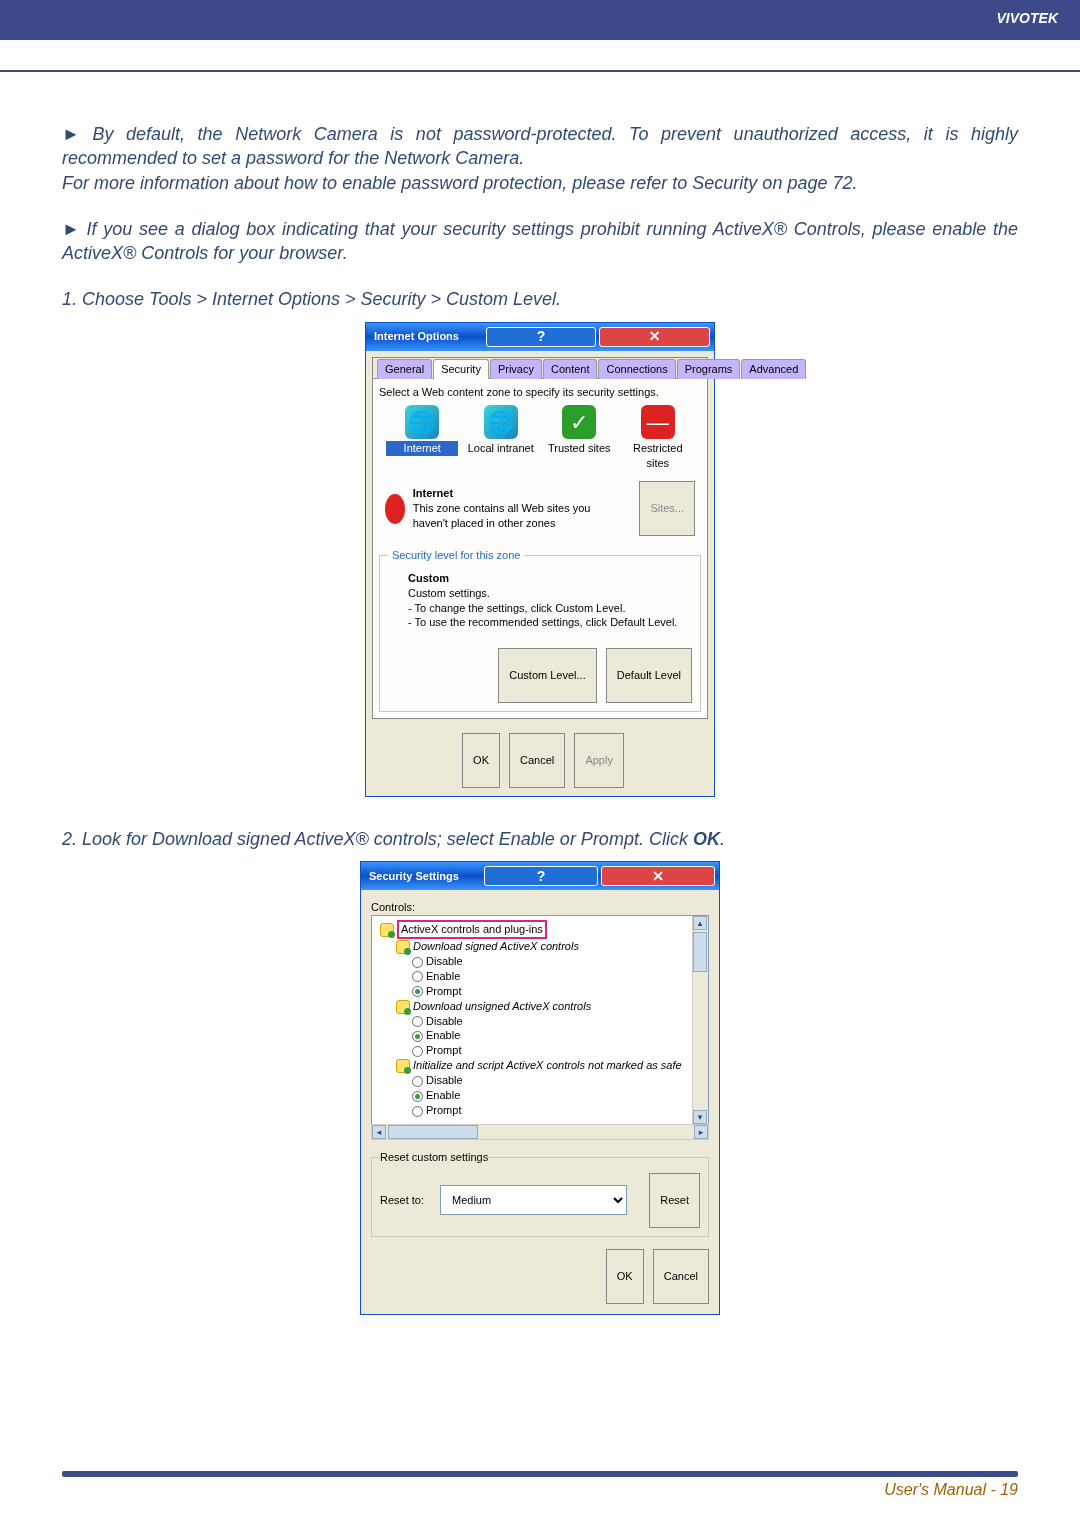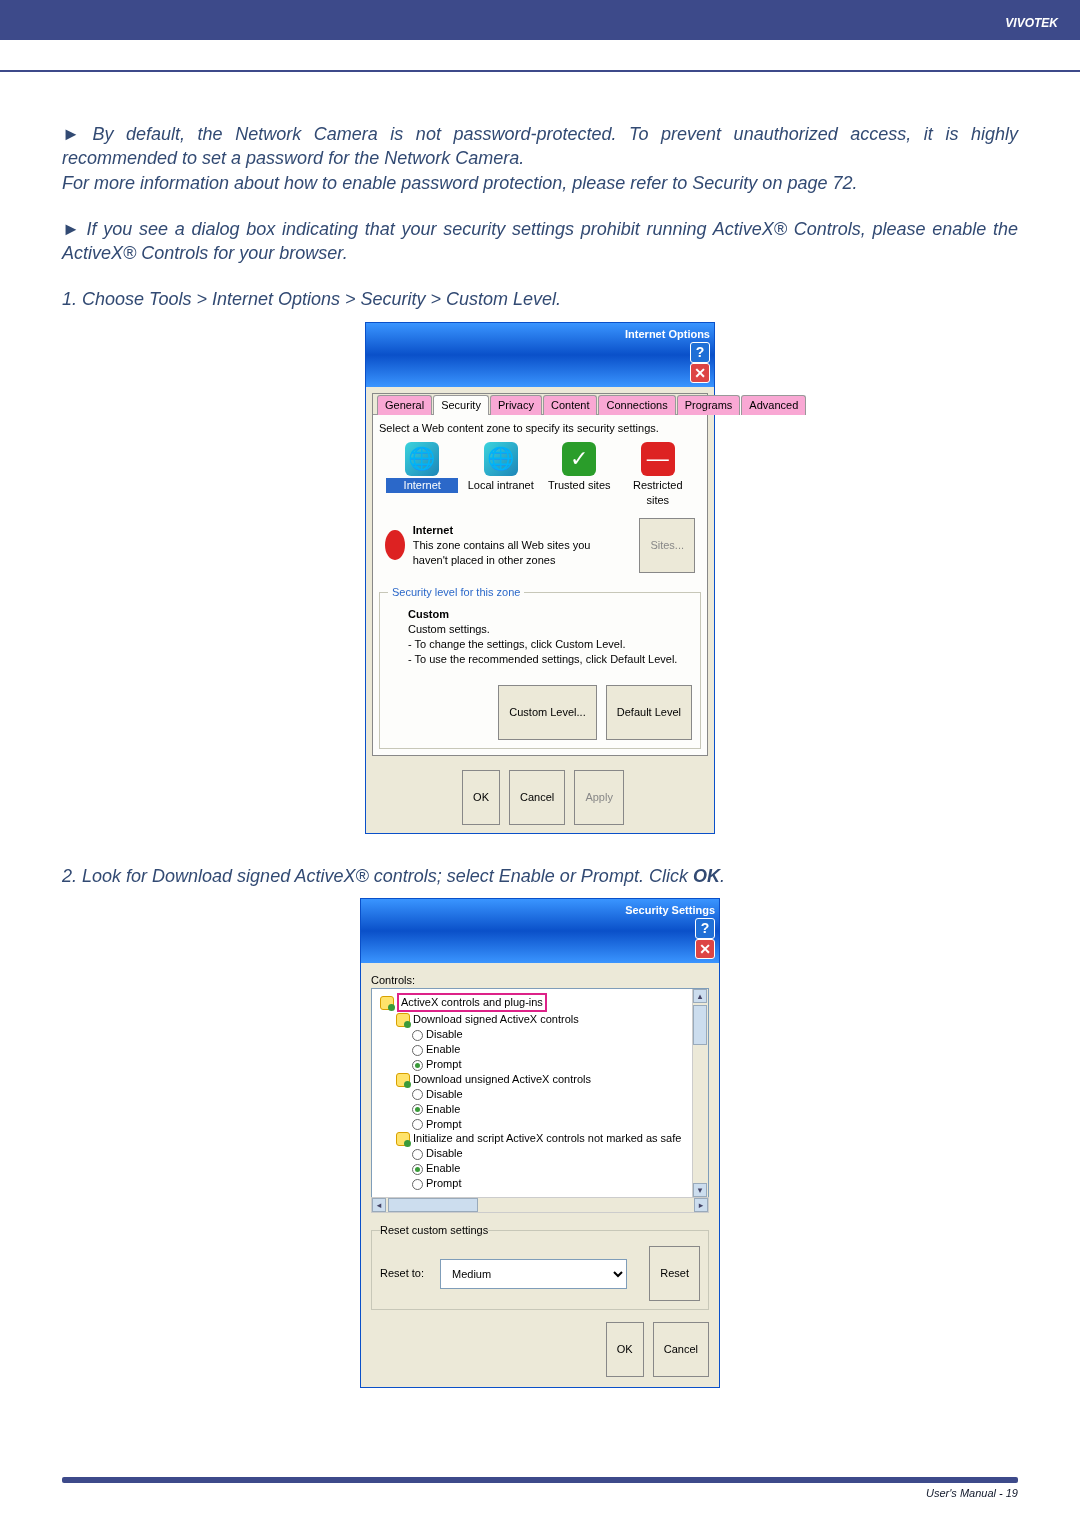--- a/index.html
+++ b/index.html
@@ -4,38 +4,38 @@
 <style>
   * { box-sizing: border-box; margin: 0; padding: 0; }
   body {
     width: 1080px;
     height: 1527px;
     background: #fff;
     font-family: Arial, Helvetica, sans-serif;
     position: relative;
     color: #324a73;
   }
-  .header-bar { background: #3d4a8a; height: 40px; width: 100%; color: #fff; font-style: italic; font-weight: bold; padding: 16px 22px; text-align: right; font-size: 12px; }
+  .header-bar { background: #3d4a8a; height: 40px; width: 100%; color: #fff; font-style: italic; font-weight: bold; padding: 10px 22px; text-align: right; font-size: 14px; }
   .header-rule { height: 2px; background: #3d4a8a; margin-top: 30px; }
   .body-doc { padding: 50px 62px 0 62px; font-size: 18px; line-height: 1.35; }
   .para { margin-bottom: 22px; font-style: italic; text-align: justify; }
   .arrow { font-style: normal; }
   .step { margin-bottom: 10px; font-style: italic; }
 
   
   .win-shell { width: 350px; margin: 8px auto 30px; background: #ece9d8; border: 1px solid #0a50c9; font-family: Tahoma, sans-serif; font-size: 11px; color: #000; }
-  .win-title { display: flex; align-items: flex-end; background: linear-gradient(to bottom,#3a95ff 0%,#0a50c9 50%,#3a95ff 100%); color:#fff; font-weight:bold; padding: 4px 4px 4px 8px; flex-direction: column; }
+  .win-title { display: flex; align-items: center; background: linear-gradient(to bottom,#3a95ff 0%,#0a50c9 50%,#3a95ff 100%); color:#fff; font-weight:bold; padding: 4px 4px 4px 8px; }
   .win-title span { flex: 1; }
   .tb-btn { width: 20px; height: 20px; border-radius: 3px; margin-left: 3px; display: inline-flex; align-items: center; justify-content: center; font-weight: bold; color: #fff; font-size: 14px; }
   .help-btn { background: #1f6fd6; border:1px solid #fff; }
   .close-btn { background: #d44; border:1px solid #fff; }
 
   .dlg-body { background: #fdfdfb; margin: 6px; padding: 6px; border: 1px solid #888; }
   .tabs { display: flex; border-bottom: 1px solid #999; padding-left: 4px; margin: -6px -6px 6px -6px; background:#ece9d8;}
-  .tab { padding: 2px 7px; border: 1px solid #999; border-bottom:none; background:#f9a8d4; margin-right:1px; border-radius:3px 3px 0 0; position:relative; top:1px;}
+  .tab { padding: 2px 7px; border: 1px solid #999; border-bottom:none; background:#c4b5fd; margin-right:1px; border-radius:3px 3px 0 0; position:relative; top:1px;}
   .tab.active { background:#fdfdfb; }
   .zone-row { display:flex; justify-content:space-around; padding: 6px 4px 4px; }
   .zone { text-align:center; width: 72px; }
   .zone-icon { width:34px; height:34px; margin:0 auto 2px; border-radius:6px; display:inline-flex; align-items:center; justify-content:center; font-size:22px; color:#fff; }
   .z0 .zone-icon { background: linear-gradient(135deg,#3bd3dd,#1d86b8); }
   .z1 .zone-icon { background: linear-gradient(135deg,#3bd3dd,#1d86b8); }
   .z2 .zone-icon { background: #2a9d2a; }
   .z3 .zone-icon { background: #d22; }
   .zone.sel .zone-label { background:#2b68c9; color:#fff; padding: 0 2px;}
   .zone-desc-row { display:flex; align-items:center; padding:6px; gap:8px; }
@@ -45,21 +45,21 @@
   fieldset.win legend { color:#2b68c9; padding:0 4px;}
   .cl-row { text-align:right; margin-top:18px; }
   .win-btn { padding:19px 10px; border:1px solid #888; background:#ece9d8; margin-left:6px; font: inherit;}
   .footer-btns { text-align:center; padding:8px 0;}
   .win-btn.disabled { color:#888; }
 
   
   .ss-body { background:#ece9d8; padding:10px; }
   .tree { background:#fff; border:1px solid #7f9db9; padding:4px; height: 210px; overflow:hidden; position:relative;}
   .tree-line { padding-left:4px; }
-  .sub1 { padding-left:20px; }
+  .sub1 { padding-left:20px;font-style:italic; }
   .sub2 { padding-left:36px; }
   .highlight { background:#fff; border:2px solid #dd2288; display:inline-block; padding:0 2px; }
   .node-ico { display:inline-block; width:14px; height:14px; background:#ffe36b; border:1px solid #d8a000; border-radius:3px; vertical-align:middle; margin-right:3px; position:relative;}
   .node-ico::after{content:""; position:absolute; right:-2px; bottom:-2px; width:7px;height:7px;background:#3a9a3a;border-radius:50%;}
   .radio { display:inline-block; width:11px; height:11px; border:1px solid #666; border-radius:50%; vertical-align:middle; margin-right:3px; background:#fff;}
   .radio.sel::after { content:""; display:block; width:5px;height:5px; margin:2px; border-radius:50%; background:#3a9a3a;}
   .scroll-v { position:absolute; right:0; top:0; bottom:0; width:16px; background:#ece9d8; border-left:1px solid #ccc; }
   .scroll-v .sq { width:14px; height:14px; background:#cde; border:1px solid #9ab; font-size:9px; text-align:center; color:#446; position:absolute;}
   .scroll-v .sq.top{top:0;} .scroll-v .sq.bot{bottom:0;}
   .scroll-v .thumb{ position:absolute; top:16px; width:14px; height:40px; background:#cde; border:1px solid #9ab;}
@@ -67,21 +67,21 @@
   .scroll-h .sq{ width:14px; height:14px; background:#cde; border:1px solid #9ab; font-size:9px; text-align:center; color:#446; position:absolute; top:0;}
   .scroll-h .sq.l{left:0;} .scroll-h .sq.r{right:0;}
   .scroll-h .thumb{position:absolute; left:16px; top:0; height:14px; width:90px; background:#cde; border:1px solid #9ab;}
   .ss-fs { border:1px solid #c7c7b8; padding:8px; margin-top:10px;}
   .ss-reset-row { display:flex; align-items:center; gap:16px;}
   .ss-reset-row select { flex:1; font:inherit; border:1px solid #7f9db9; background:#fff; padding:7px;}
   .ss-btn-row { text-align:right; margin-top:12px;}
 
   .footer { position:absolute; left:62px; right:62px; bottom:28px; }
   .footer-bar { background:#3d4a8a; height:6px; border-radius:2px; }
-  .footer-text { color:#0f172a; font-style:italic; font-size:11px; text-align:right; margin-top:4px;}
+  .footer-text { color:#a16207; font-style:italic; font-size:16px; text-align:right; margin-top:4px;}
   .bold { font-weight:bold; }
 </style>
 </head>
 <body>
 
 <div class="header-bar">
   <span>VIVOTEK</span>
 </div>
 <div class="header-rule"></div>
 

